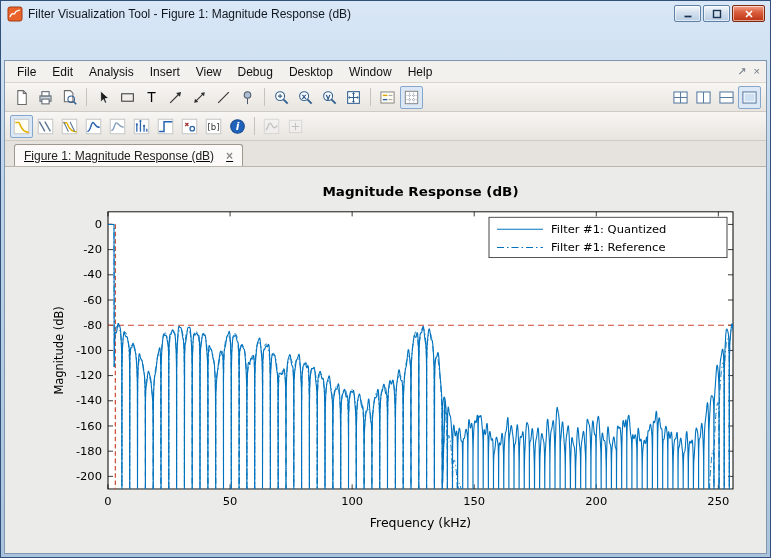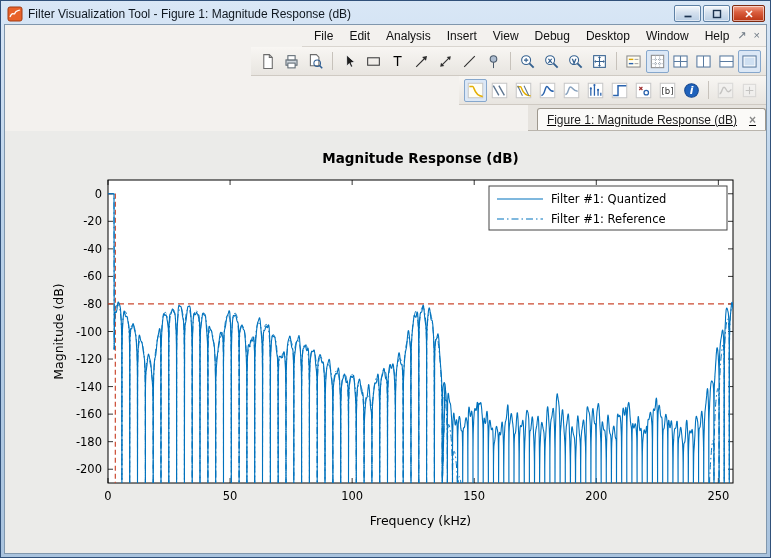--- a/index.html
+++ b/index.html
@@ -4,32 +4,32 @@
 <style>
   html,body{margin:0;padding:0;background:#fff;}
   *{box-sizing:border-box;}
   body{font-family:"Liberation Sans","DejaVu Sans",sans-serif;}
 
   .window{
     width:771px;height:558px;
     border:1px solid #31517a;
     padding:2px 3px 3px;
     background:linear-gradient(#d9e7f6,#bcd3ea 35%,#a9c3de);
-    display:flex;flex-direction:column;
+    display:flex;flex-direction:column;gap:36px;
   }
   .titlebar{height:21px;display:flex;align-items:center;gap:5px;padding:0 2px 0 3px;}
   .app-icon{width:16px;height:16px;display:flex;}
   .title{font-size:12px;color:#101820;white-space:nowrap;overflow:hidden;flex:1;}
   .winbtns{display:flex;gap:2px;margin-left:auto;}
   .wbtn{width:27px;height:17px;border-radius:2px;display:flex;align-items:center;justify-content:center;
     border:1px solid #5e81a5;background:linear-gradient(#f6f9fc,#d4e0ee 45%,#b9cee4);
     box-shadow:inset 0 0 0 1px rgba(255,255,255,.55);}
   .wbtn.close{width:33px;background:linear-gradient(#f4a48c,#da5f3f 40%,#bb3412);border-color:#7e2a10;}
 
-  .winbody{flex:1;display:flex;flex-direction:column;background:#f3f1ee;border:1px solid #8097ad;overflow:hidden;align-items:flex-end;}
+  .winbody{flex:1;display:flex;flex-direction:column;background:#f3f1ee;border:1px solid #8097ad;overflow:hidden;}
 
   .menubar{height:22px;display:flex;align-items:center;background:#f3f1ee;border-bottom:1px solid #d9d5cf;padding:0 6px 0 4px;font-size:12px;}
   .menu-item{padding:2px 8px;color:#101010;cursor:default;}
   .menu-right{margin-left:auto;display:flex;gap:7px;color:#6f7a85;font-size:11px;}
   .menu-right span{cursor:default;}
 
   .toolbar{height:29px;display:flex;align-items:center;background:linear-gradient(#f8f6f3,#e8e5e0);border-bottom:1px solid #cfcac3;padding:0 5px;}
   .tb-left{display:flex;align-items:center;gap:1px;}
   .tb-right{margin-left:auto;display:flex;align-items:center;gap:0;}
   .tbtn{width:23px;height:23px;display:flex;align-items:center;justify-content:center;border:1px solid transparent;border-radius:2px;}

